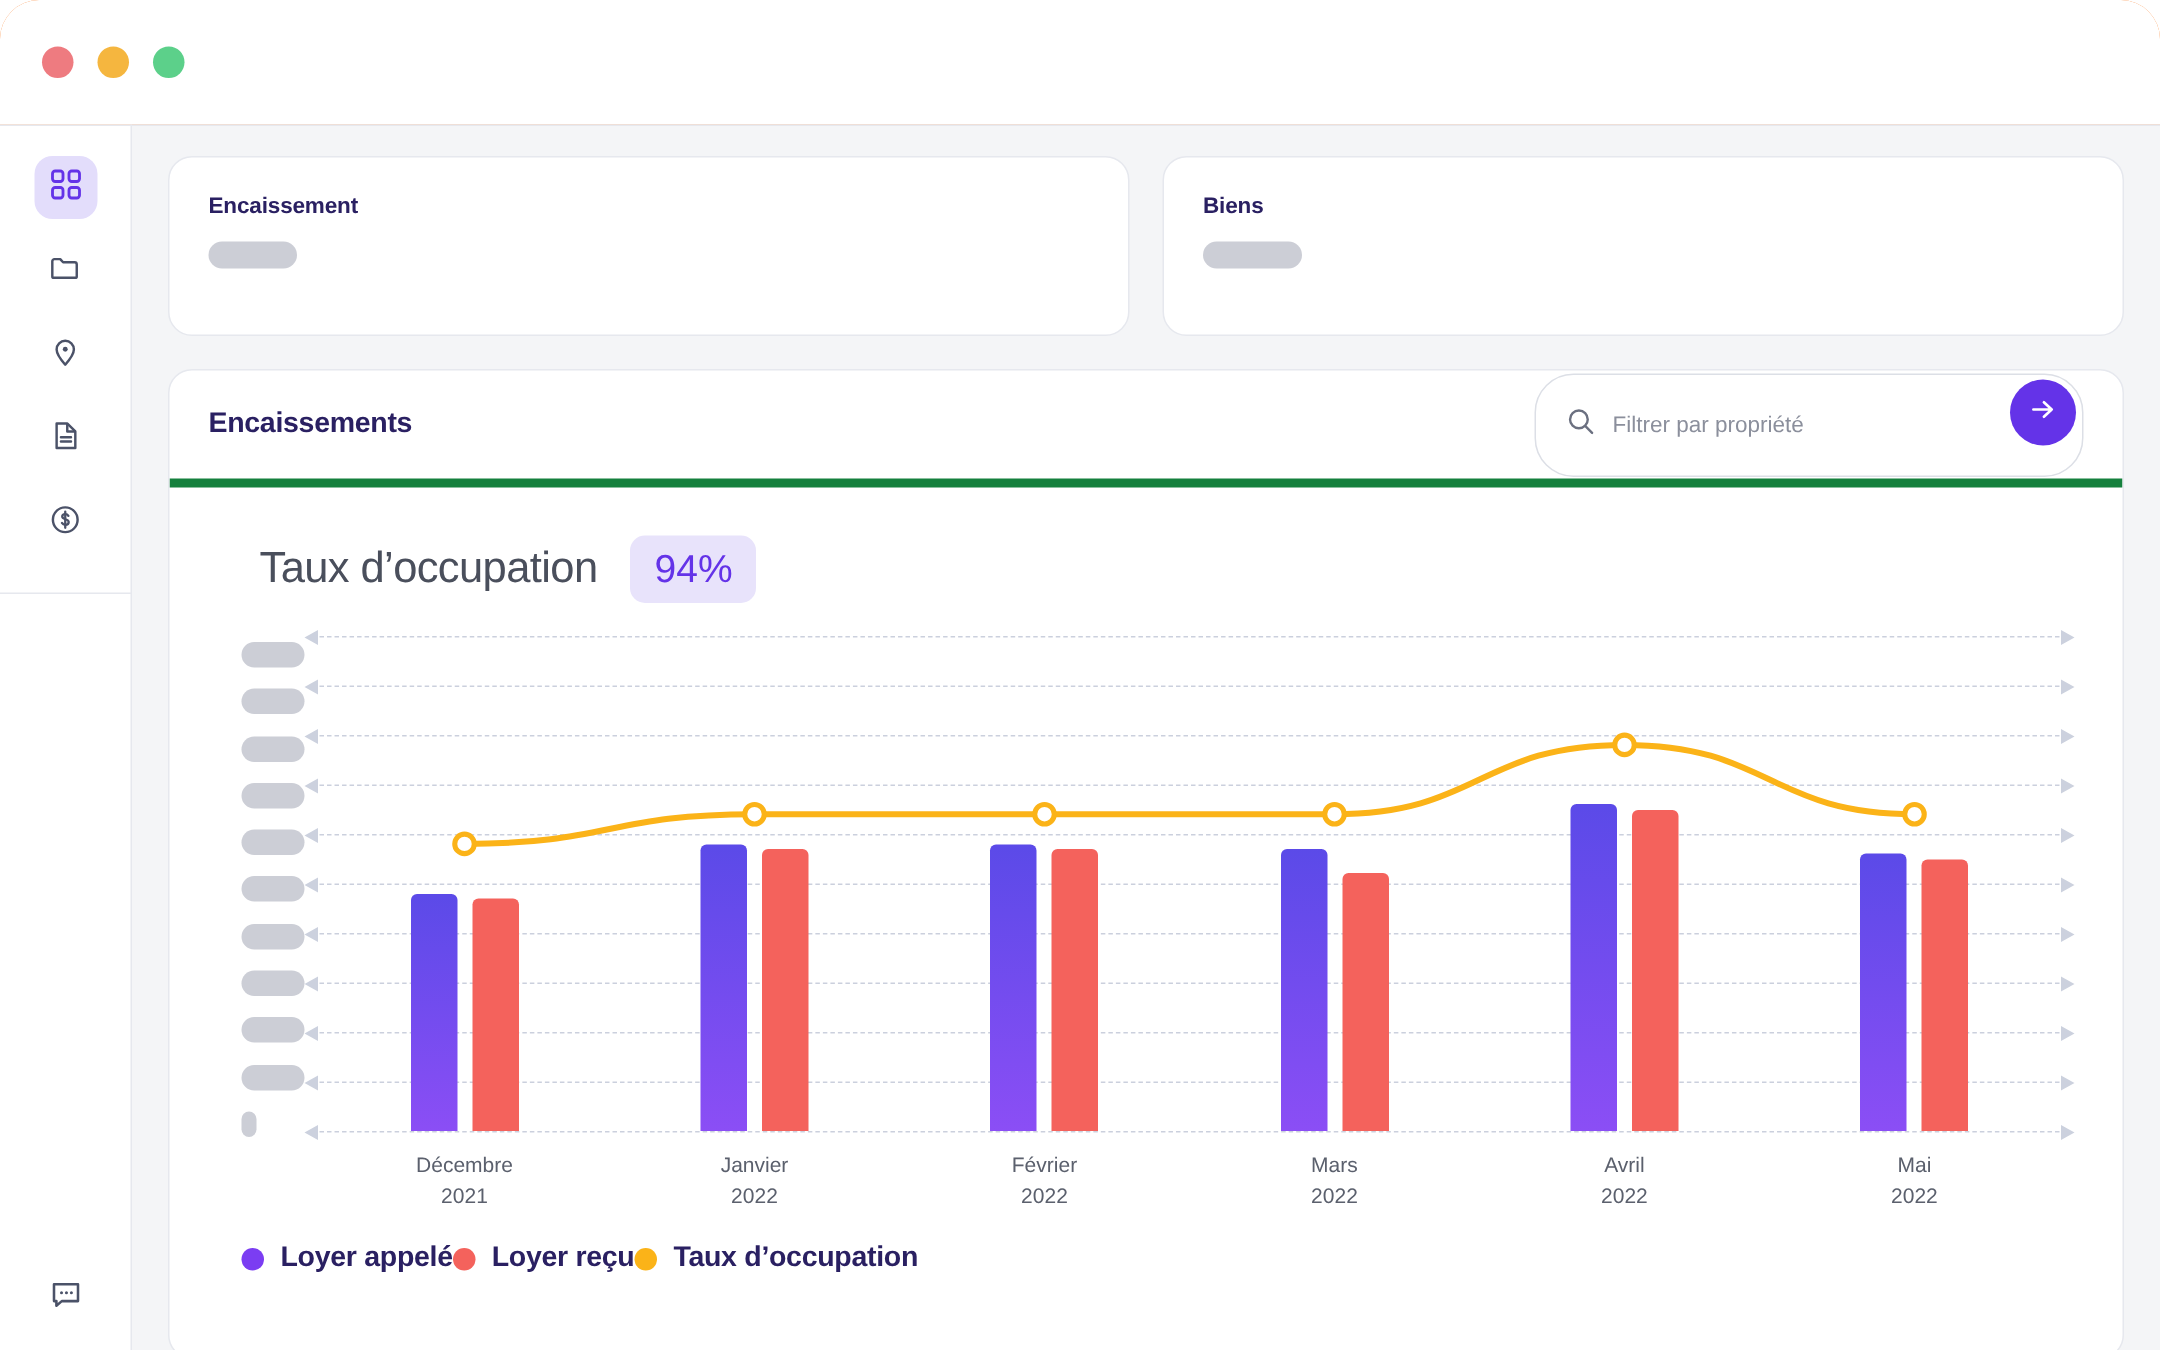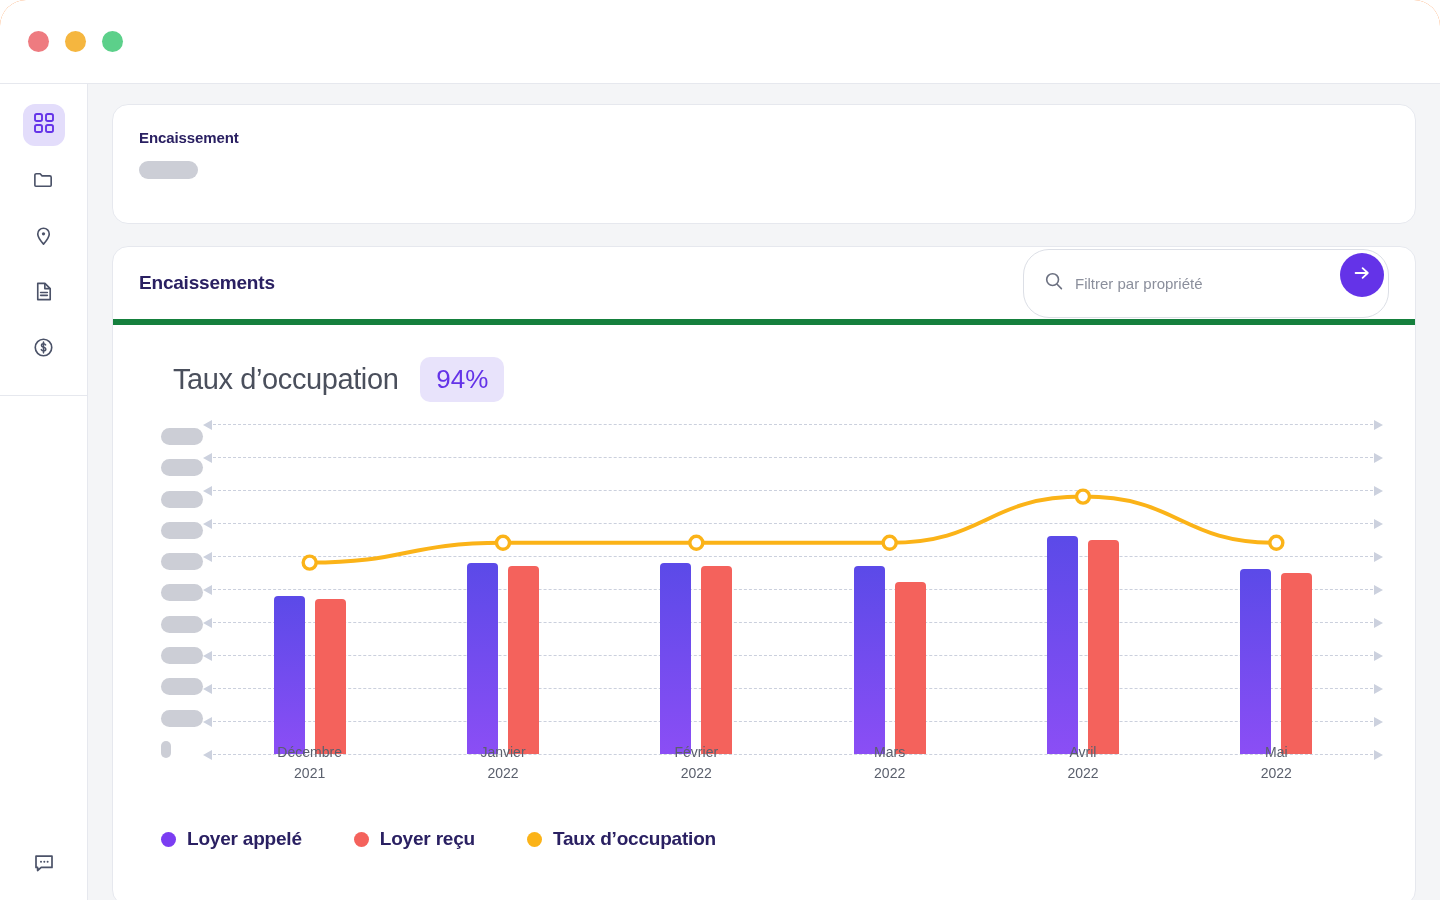--- a/index.html
+++ b/index.html
@@ -174,31 +174,31 @@
     left: 50%; margin-left: -36px;
     background: linear-gradient(180deg, #5b4ae8 0%, #8b4ef5 100%);
   }
   .bar.received {
     left: 50%; margin-left: 5px;
     background: #f4625c;
   }
   .linelayer { position: absolute; inset: 0; overflow: visible; }
 
   .xlabels {
-    position: absolute; left: 100px; top: 320px;
+    position: absolute; left: 100px; top: 344px;
     width: 1160px; display: flex;
   }
   .xcol { flex: 1 1 0; text-align: center; }
   .xmonth { font-size: 14px; color: #5b606d; }
   .xyear  { font-size: 14px; color: #5b606d; margin-top: 5px; }
 
   
   .legend {
     position: absolute; left: 48px; top: 404px;
-    display: flex; align-items: center; gap: 52px;
+    display: flex; align-items: center; 
   }
   .leg-item { display: flex; align-items: center; gap: 11px; }
   .leg-dot { width: 15px; height: 15px; border-radius: 50%; }
   .leg-label { font-size: 19px; font-weight: bold; color: #2a2062; letter-spacing: -0.2px; }
 </style>
 </head>
 <body>
 
 <div id="app">
 
@@ -273,20 +273,24 @@
       </span>
     </div>
   </div>
 
   <div class="main">
 
     <div class="kpi-row">
       <div class="kpi-card">
         <div class="kpi-title">Encaissement</div>
         <div class="kpi-skeleton" style="width:59px"></div>
+      </div>
+      <div class="kpi-card">
+        <div class="kpi-title">Biens</div>
+        <div class="kpi-skeleton" style="width:66px"></div>
       </div>
     </div>
 
     <div class="panel">
 
       <div class="panel-head">
         <div class="panel-title">Encaissements</div>
 
         <div class="searchbar">
           <span>

